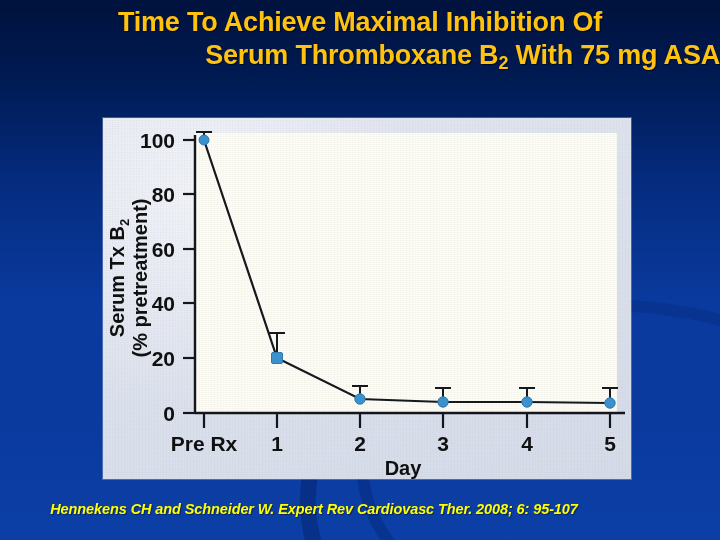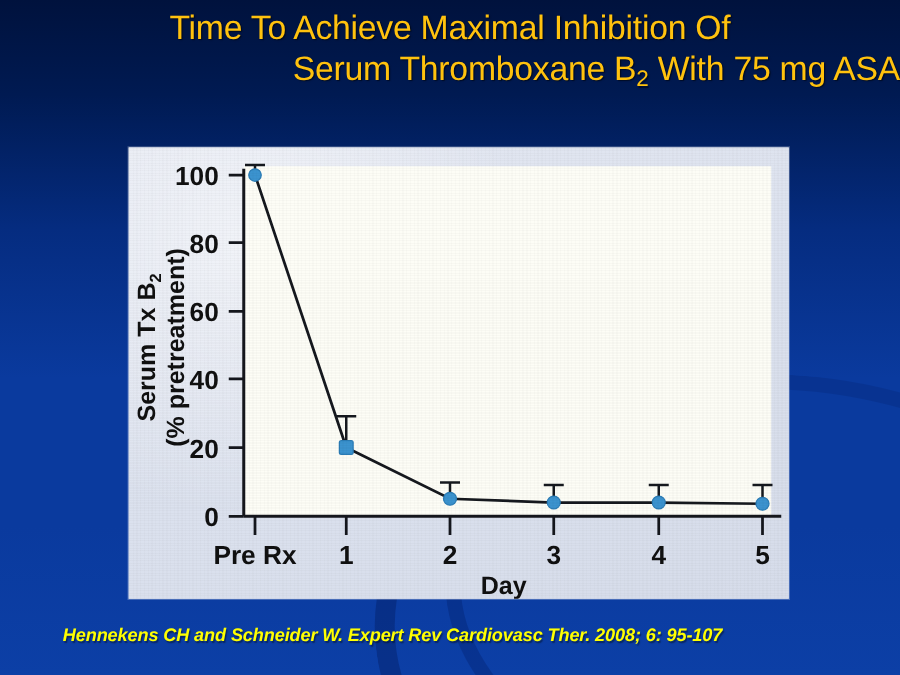--- a/index.html
+++ b/index.html
@@ -64,21 +64,21 @@
   }
 
   #title {
     position: absolute;
     left: 0;
     top: 6px;
     width: 720px;
     text-align: center;
     color: #FFC20E;
     font-size: 27px;
-    font-weight: normal;
+    font-weight: bold;
     line-height: 33px;
     letter-spacing: -0.2px;
     text-shadow: 1px 1px 1px rgba(0,0,0,0.55);
   }
   #title .l2 { display: block; text-align: right; }
   #title sub {
     font-size: 18px;
     vertical-align: baseline;
     position: relative;
     top: 5px;

